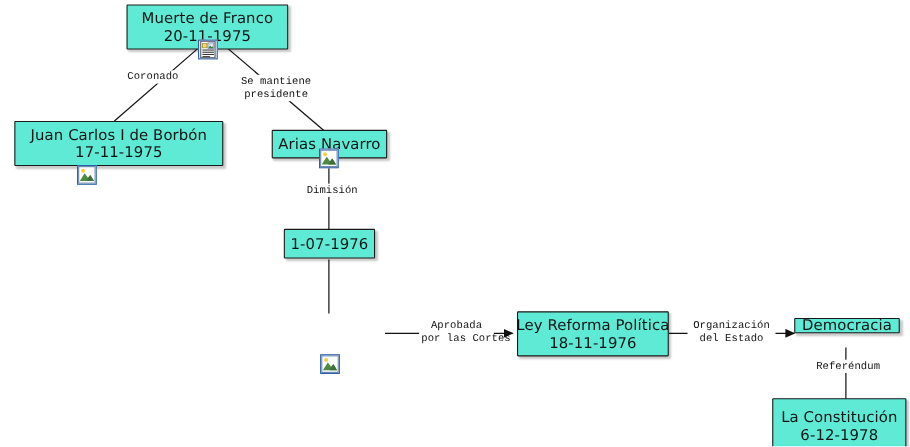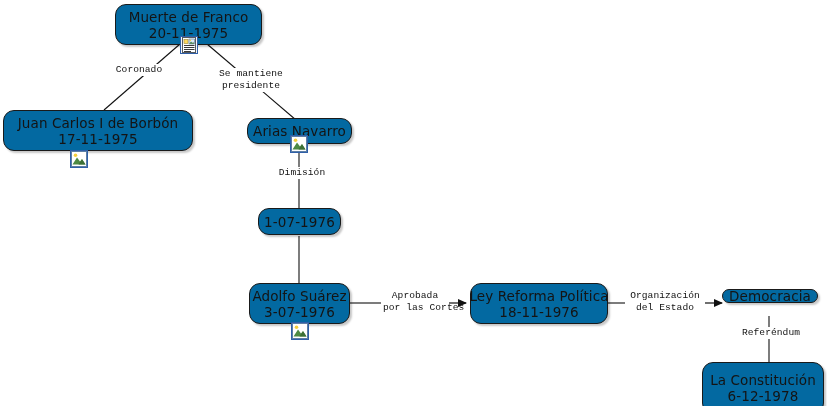--- a/index.html
+++ b/index.html
@@ -22,23 +22,23 @@
     left: 0;
     top: 0;
     width: 827px;
     height: 406px;
   }
 
   
   .node {
     position: absolute;
     box-sizing: border-box;
-    background: #0369a1;
+    background: #5eead4;
     border: 1px solid #1a1a1a;
-    border-radius: 11px;
+    border-radius: 1px;
     box-shadow: 2px 2px 2px rgba(0,0,0,0.22);
     display: flex;
     flex-direction: column;
     align-items: center;
     justify-content: center;
     color: #141414;
     font-size: 13.5px;
     line-height: 16px;
     letter-spacing: 0.1px;
     white-space: nowrap;
@@ -117,21 +117,21 @@
       <rect x="8" y="2" width="5.5" height="5" fill="#dceaf7" stroke="#4a6b8a" stroke-width="0.6"></rect>
       <path d="M8.3,6.7 L10,4.4 L11.3,6 L12.2,5.1 L13.2,6.7 z" fill="#3f7a3f"></path>
       <circle cx="9.3" cy="3.3" r="0.7" fill="#f2c52a"></circle>
       <rect x="3" y="8" width="10.5" height="1" fill="#3a3a3a"></rect>
       <rect x="3" y="10" width="10.5" height="1" fill="#3a3a3a"></rect>
       <rect x="3" y="12" width="10.5" height="1" fill="#3a3a3a"></rect>
       <rect x="3" y="14" width="7" height="1" fill="#3a3a3a"></rect>
     </svg>
   </span>
 
-  <div class="node" style="left:3px; top:110px; width:190px; height:41px;">
+  <div class="node" style="left:13px; top:110px; width:190px; height:41px;">
     <span class="ln">Juan Carlos I de Borbón</span>
     <span class="ln">17-11-1975</span>
   </div>
   <span class="icon-badge" style="left:70px; top:150px;">
     <svg width="16" height="16" viewBox="0 0 16 16" xmlns="http://www.w3.org/2000/svg">
       <rect x="0.5" y="0.5" width="15" height="15" fill="#ffffff" stroke="#5d7fa5" stroke-width="1"></rect>
       <circle cx="4.5" cy="4.3" r="1.8" fill="#f5cf3d"></circle>
       <path d="M1.5,13.5 L6,6.5 L9,10.5 L11,8 L14.5,13.5 z" fill="#4d8a43"></path>
       <path d="M7.5,13.5 L11,8.2 L14.5,13.5 z" fill="#3d6f36"></path>
     </svg>
@@ -146,24 +146,20 @@
       <circle cx="4.5" cy="4.3" r="1.8" fill="#f5cf3d"></circle>
       <path d="M1.5,13.5 L6,6.5 L9,10.5 L11,8 L14.5,13.5 z" fill="#4d8a43"></path>
       <path d="M7.5,13.5 L11,8.2 L14.5,13.5 z" fill="#3d6f36"></path>
     </svg>
   </span>
 
   <div class="node" style="left:258px; top:208px; width:83px; height:27px;">
     <span class="ln">1-07-1976</span>
   </div>
 
-  <div class="node" style="left:249px; top:283px; width:101px; height:41px;">
-    <span class="ln">Adolfo Suárez</span>
-    <span class="ln">3-07-1976</span>
-  </div>
   <span class="icon-badge" style="left:291px; top:322px;">
     <svg width="16" height="16" viewBox="0 0 16 16" xmlns="http://www.w3.org/2000/svg">
       <rect x="0.5" y="0.5" width="15" height="15" fill="#ffffff" stroke="#5d7fa5" stroke-width="1"></rect>
       <circle cx="4.5" cy="4.3" r="1.8" fill="#f5cf3d"></circle>
       <path d="M1.5,13.5 L6,6.5 L9,10.5 L11,8 L14.5,13.5 z" fill="#4d8a43"></path>
       <path d="M7.5,13.5 L11,8.2 L14.5,13.5 z" fill="#3d6f36"></path>
     </svg>
   </span>
 
   <div class="node" style="left:470px; top:283px; width:138px; height:41px;align-items:center;">

